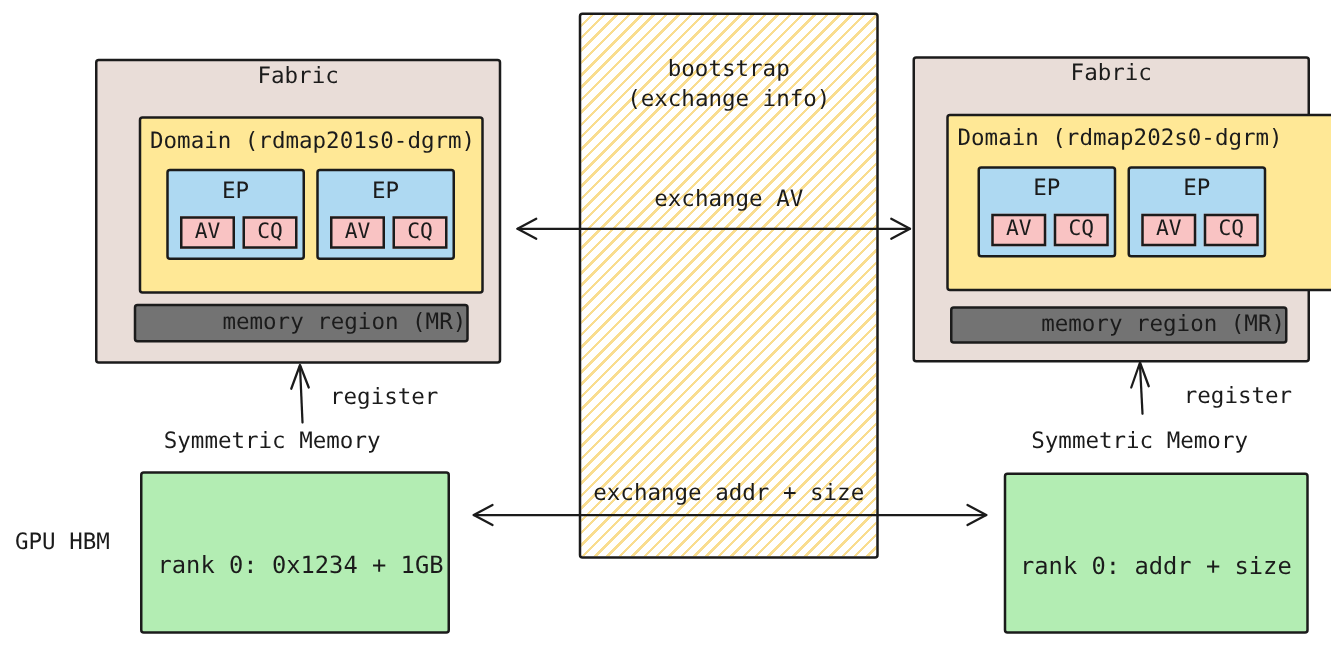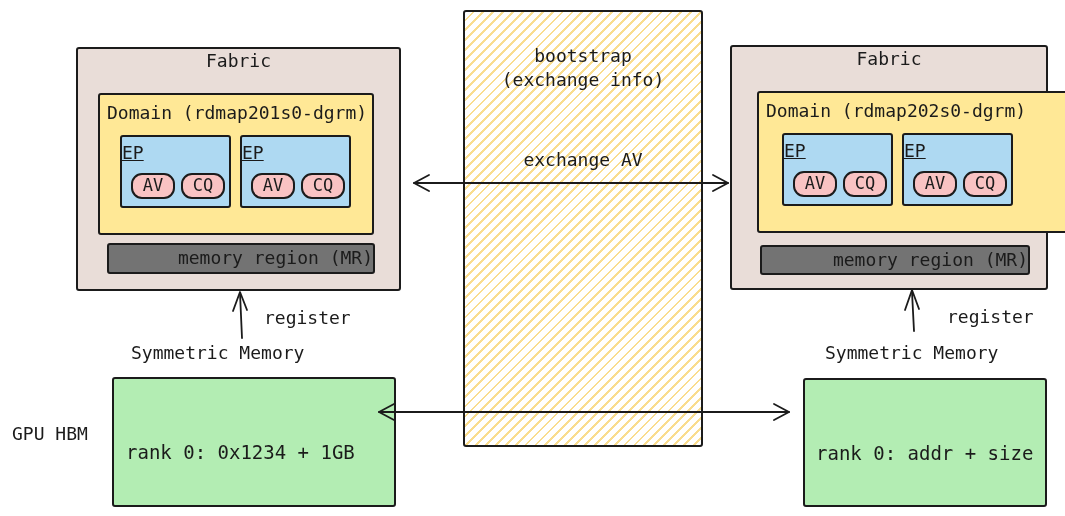--- a/index.html
+++ b/index.html
@@ -10,33 +10,33 @@
   }
   .box {
     position:absolute; box-sizing:border-box;
     border:2px solid #1b1b1b; border-radius:3px;
   }
   
   .fabric { background:#e9ddd8; width:325px; height:244px; }
   #fabric-left  { left:76px;  top:47px; }
   #fabric-right { left:730px; top:45px; width:318px; height:245px; }
   .fabric-title { text-align:center; margin-top:1px; font-size:18px; }
-  .domain { background:#ffe896; left:20px; top:44px; width:276px; height:142px; }
+  .domain { background:#ffe896; left:33px; top:44px; width:276px; height:142px; }
   #fabric-right .domain { left:25px; width:330px; }
   .domain-title { margin:7px 0 0 7px; font-size:18px; white-space:nowrap; }
   .ep { background:#aed9f2; top:40px; width:111px; height:73px; }
   .ep-1 { left:20px; }
   .ep-2 { left:140px; }
   #fabric-right .ep-1 { left:23px; }
   #fabric-right .ep-2 { left:143px; }
-  .ep-title { margin-top:5px; font-size:18px;text-decoration:underline; }
+  .ep-title { text-align:center; margin-top:5px; font-size:18px; }
   .avcq-row { position:absolute; left:9px; top:36px; display:flex; gap:6px; }
   .avcq {
     box-sizing:border-box; width:44px; height:26px; background:#f9c3c3;
-    border:2px solid #1b1b1b; border-radius:11px;
+    border:2px solid #1b1b1b; border-radius:0;
     text-align:center; font-size:17px; line-height:21px;
   }
   .mr {
     background:#737373; left:29px; top:194px; width:268px; height:31px;
     text-align:right; font-size:18px; line-height:26px; white-space:nowrap;
   }
   #fabric-right .mr { left:28px; top:198px; width:270px; height:30px; }
   
   #bootstrap-box {
     left:463px; top:10px; width:240px; height:437px;
@@ -46,21 +46,21 @@
        rgba(246,200,74,0.62) 5px, rgba(246,200,74,0.62) 7px);
   }
   .bootstrap-title { margin-top:32px; text-align:center; font-size:18px; line-height:24px; }
   .exchange-av   { position:absolute; top:137px; left:0; width:100%; text-align:center; font-size:18px; white-space:nowrap; }
   .exchange-addr { position:absolute; top:372px; left:0; width:100%; text-align:center; font-size:18px; white-space:nowrap; }
   
   .membox {
     background:#b3edb3; font-size:19px; line-height:25px;
     padding:11px 0 0 12px; white-space:pre;
   }
-  #membox-left  { left:112px; top:377px; width:284px; height:130px; }
+  #membox-left  { left:112px; top:377px; width:248px; height:130px; }
   #membox-right { left:803px; top:378px; width:244px; height:129px; padding-left:11px; }
   
   .float-label { position:absolute; font-size:18px; white-space:nowrap; }
   #gpu-hbm-label   { left:12px;  top:423px; }
   #sym-mem-left    { left:131px; top:342px; }
   #register-left   { left:264px; top:307px; }
   #sym-mem-right   { left:825px; top:342px; }
   #register-right  { left:947px; top:306px; }
   
   #arrow-layer { position:absolute; left:0; top:0; z-index:6; pointer-events:none; }
@@ -114,20 +114,21 @@
     </div>
     <div class="box mr">memory region (MR)</div>
   </div>
 
   <div class="box" id="bootstrap-box">
     <div class="bootstrap-title">
       <div>bootstrap</div>
       <div>(exchange info)</div>
     </div>
     <div class="exchange-av">exchange AV</div>
+    <div class="exchange-addr">exchange addr + size</div>
   </div>
 
   <div class="box membox" id="membox-left">
     <div>rank 0: 0x1234 + 1GB</div>
     <div>rank 1: 0xabcd + 1GB</div>
     
     
   </div>
   <div class="box membox" id="membox-right">
     <div>rank 0: addr + size</div>

